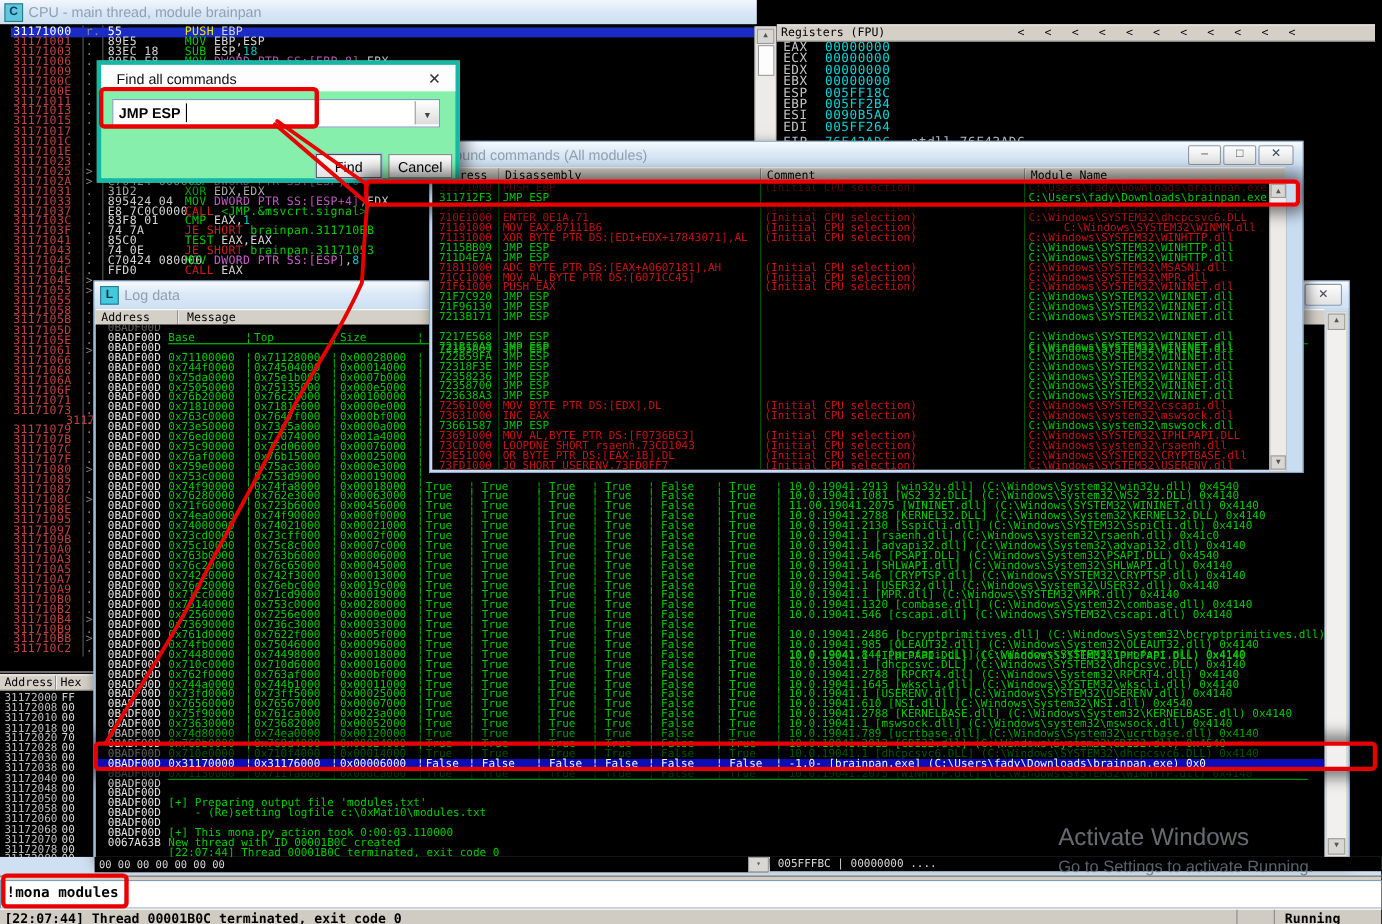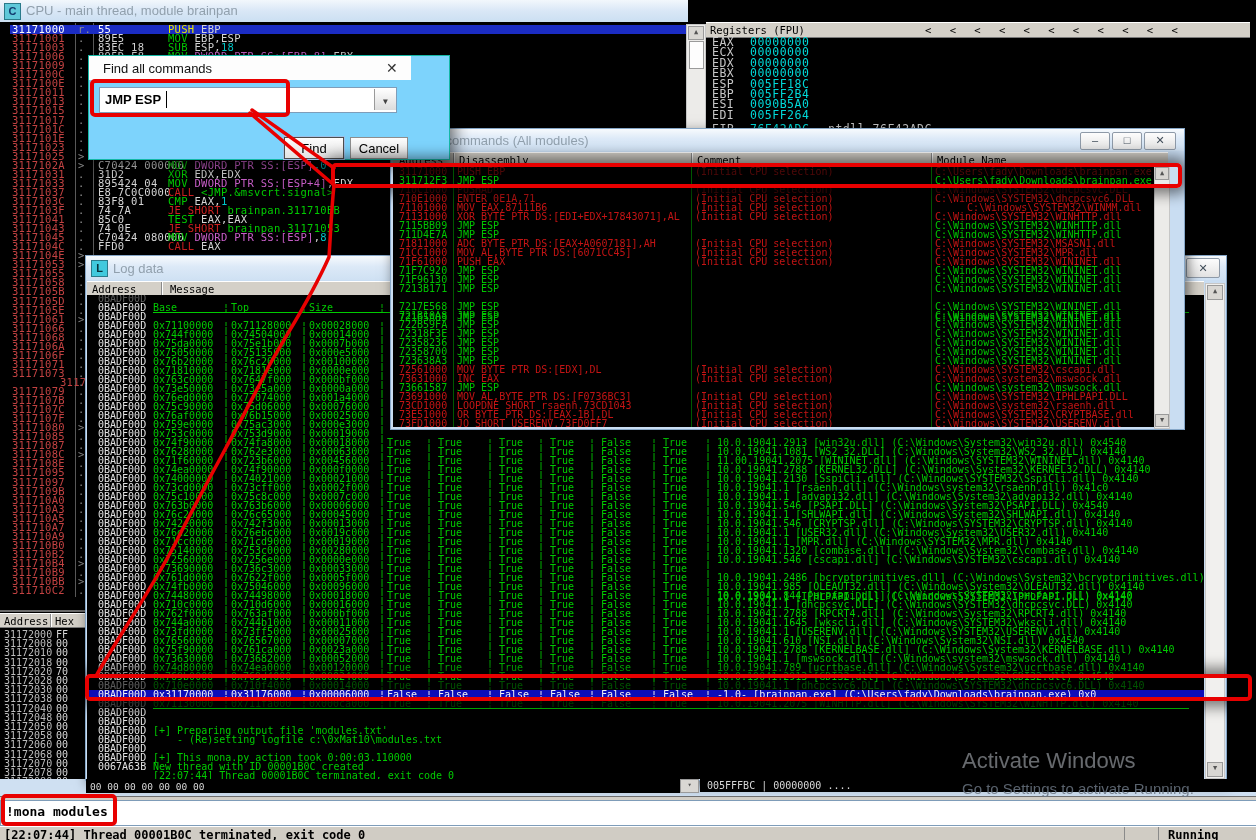--- a/index.html
+++ b/index.html
@@ -1552,21 +1552,21 @@
             <span style="left: 542px;">C:\Windows\SYSTEM32\USERENV.dll</span>
           </div>
         </div>
     </div>
     <div class="sb" style="left:763px;top:36px;width:14px;height:262px;">
       <div class="sbtn" style="left:0px;top:1px;width:12px;height:11px;">▲</div>
       <div class="sbtn" style="left:0px;top:248px;width:12px;height:11px;">▼</div>
     </div>
   </div>
 
-  <div class="abs" style="left:88px;top:55px;width:322px;height:103px;background:#7dd3fc;border:1px solid #14b8a6;box-shadow:4px 6px 16px rgba(0,0,0,.6);z-index:30;padding-left:38px;">
+  <div class="abs" style="left:88px;top:55px;width:322px;height:103px;background:#86efac;border:4px solid #14b8a6;box-shadow:4px 6px 16px rgba(0,0,0,.6);z-index:30;">
     <div class="abs" style="left:0;top:0;width:322px;height:24px;background:#fdfdfd;">
       <span class="abs" style="left:14px;top:5px;font:13px 'Liberation Sans',sans-serif;color:#111;">Find all commands</span>
       <span class="abs" style="left:297px;top:4px;font:14px 'Liberation Sans',sans-serif;color:#333;">✕</span>
     </div>
     <div class="abs" style="left:10px;top:31px;width:296px;height:24px;background:#fff;border:1px solid #7f9db9;">
       <span class="abs" style="left:5px;top:4px;font:bold 13px 'Liberation Sans',sans-serif;color:#000;">JMP ESP</span>
       <div class="abs" style="left:66px;top:3px;width:1px;height:17px;background:#000;"></div>
       <div class="abs" style="left:274px;top:1px;width:21px;height:21px;background:linear-gradient(#fefefe,#dcdcdc);border-left:1px solid #9a9a9a;text-align:center;">
         <span style="font-size:8px;color:#444;line-height:21px;">▼</span>
       </div>

